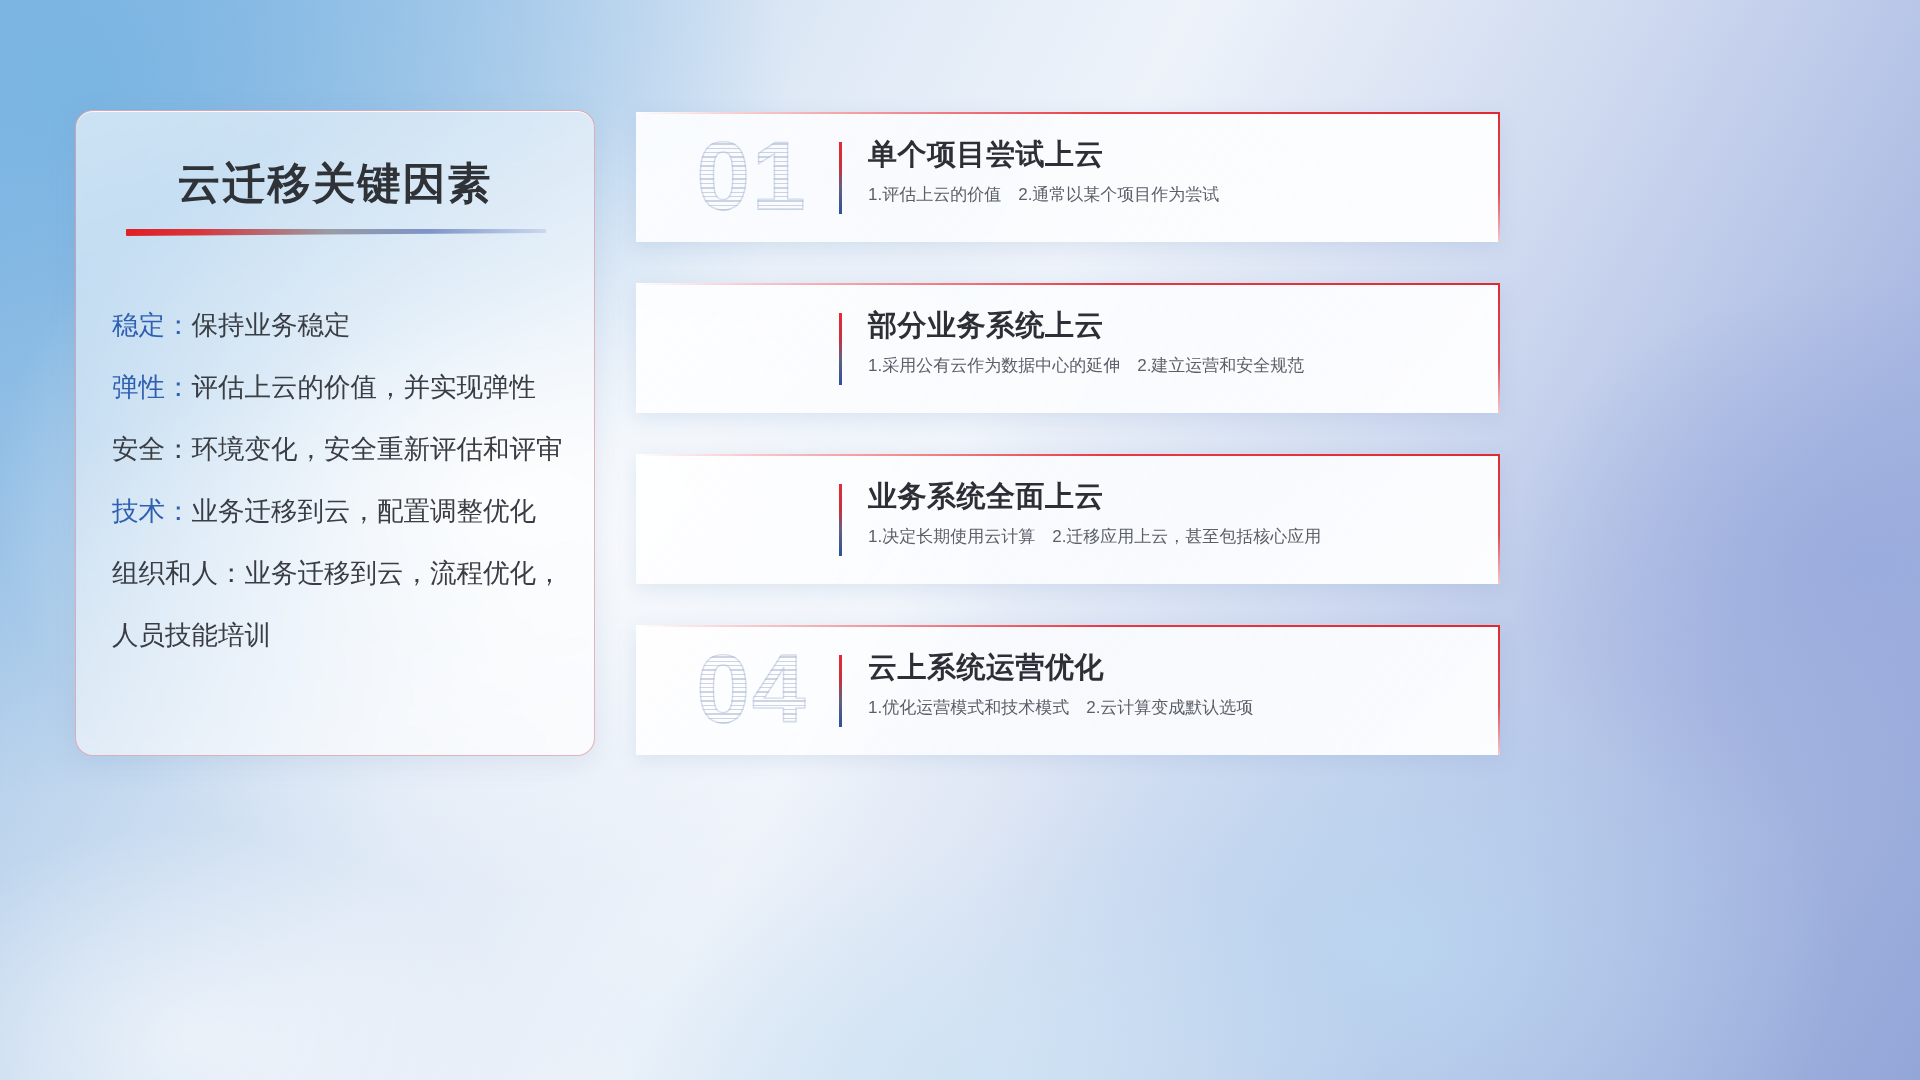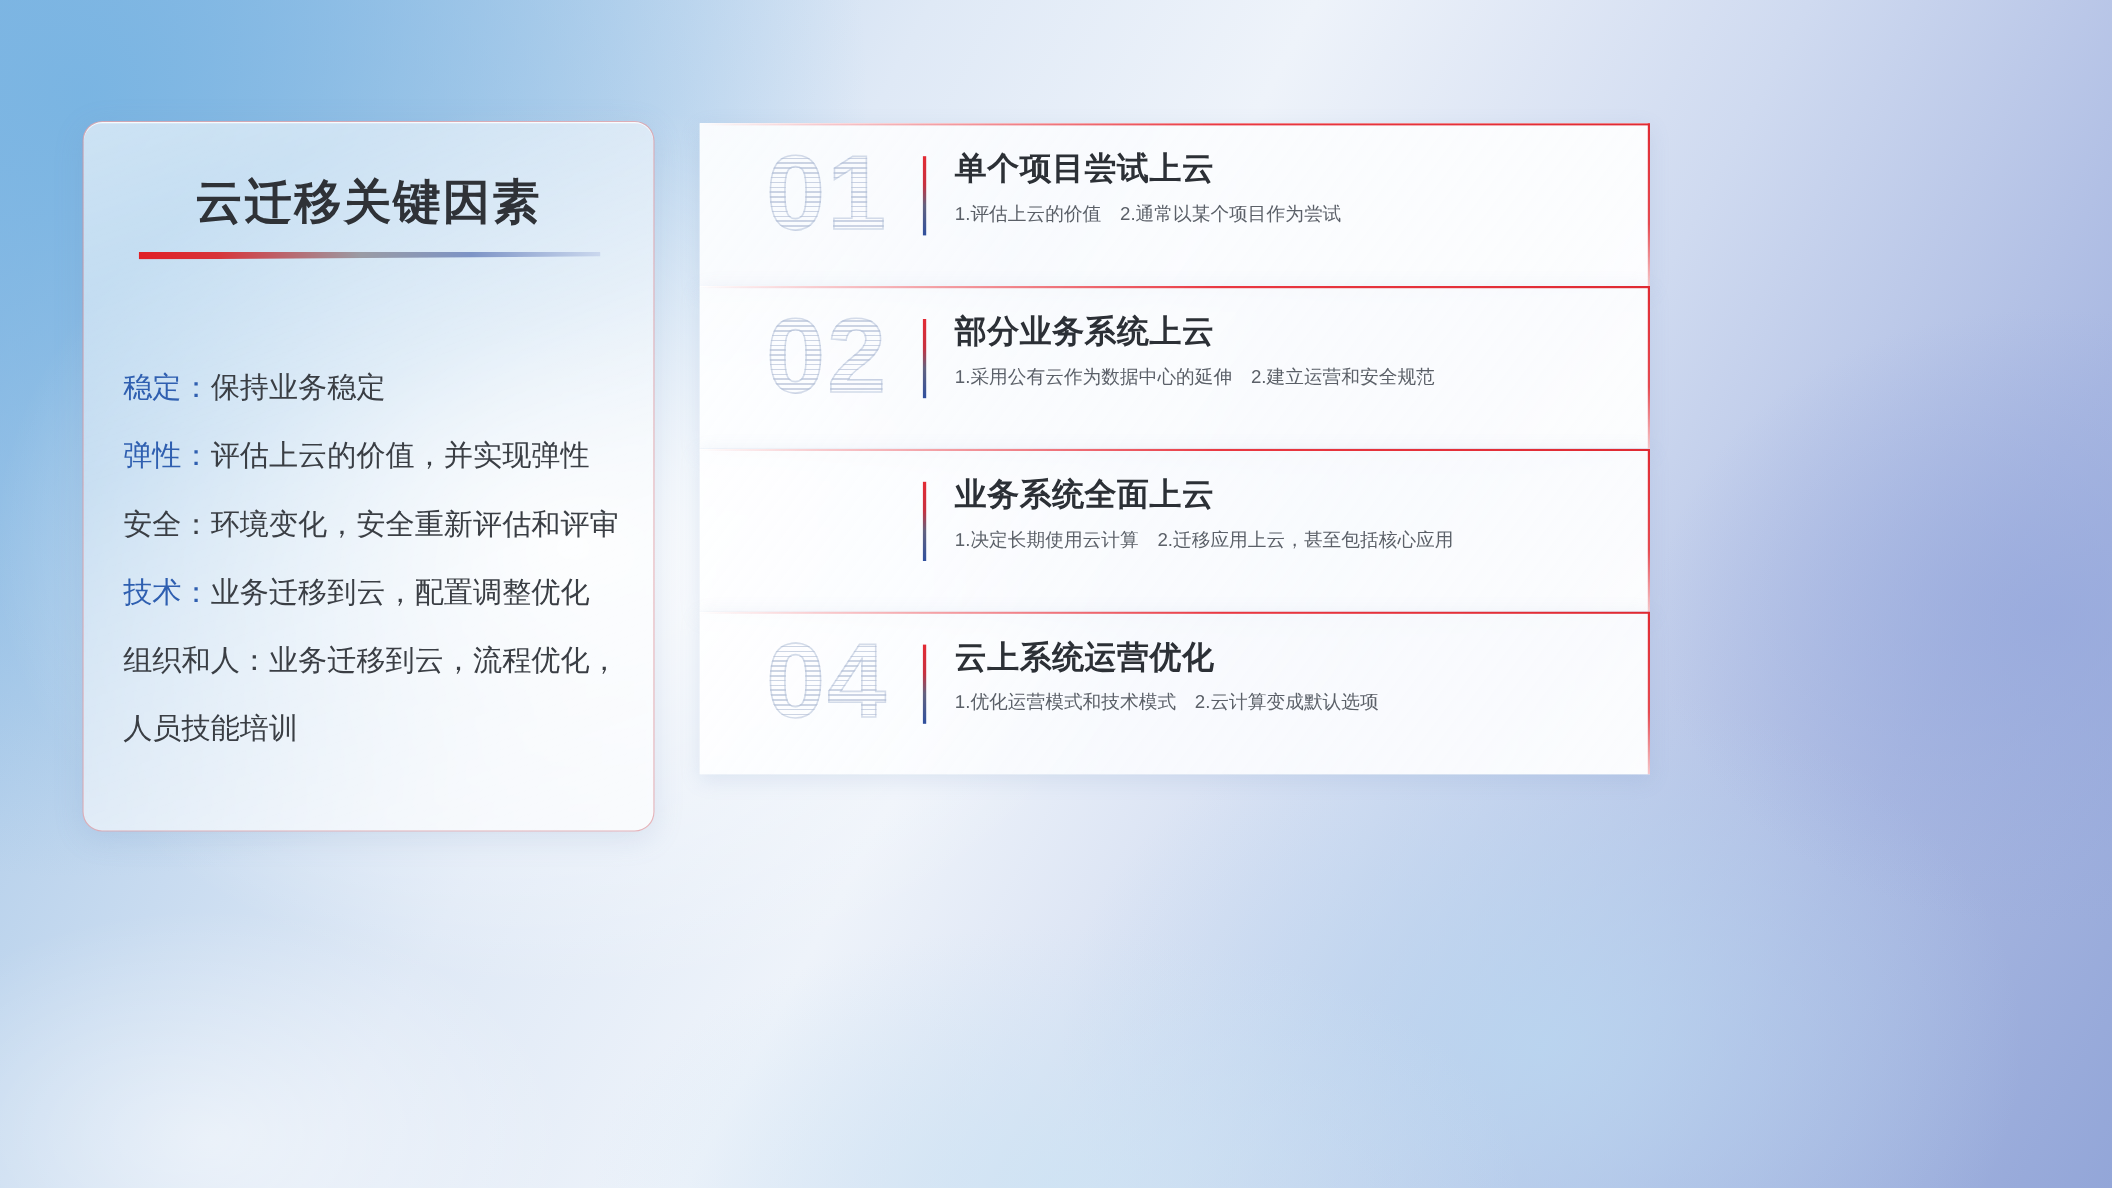--- a/index.html
+++ b/index.html
@@ -36,33 +36,33 @@
     text-align:center;
     font-size:43px; font-weight:bold; letter-spacing:2px;
     color:#2f3237;
   }
   #title-underline {
     position:absolute; left:50px; top:118px; width:420px; height:7px;
     background:linear-gradient(90deg,#e01f26 0%, #d8343a 17%, #9a9ba4 48%, #7d94c6 72%, #cbd8ee 100%);
     clip-path:polygon(0 0,100% 0,100% 58%,0 100%);
     border-radius:1px;
   }
-  #factor-list { position:absolute; left:36px; right:24px; top:212px; }
+  #factor-list { position:absolute; left:36px; right:24px; top:185px; }
   .factor-row {
     font-size:26.5px; line-height:62px; color:#3a3e44; white-space:nowrap;
   }
   .factor-label { font-weight:normal; }
   .factor-label.accent { color:#2f5fb0; }
   .factor-label.plain  { color:#3a3e44; }
   .factor-cont { font-size:26.5px; line-height:62px; color:#3a3e44; }
 
   
   #cards { position:absolute; left:636px; top:112px; width:864px; z-index:3; }
   .card {
-    position:relative; height:148px; 
+    position:relative; height:130px; margin-bottom:41px;
     background:linear-gradient(127deg, rgba(255,255,255,0.90) 0%, rgba(252,253,255,0.80) 38%, rgba(255,255,255,0.95) 100%);
     box-shadow:0 5px 18px rgba(110,140,190,0.16), inset 0 1px 0 rgba(255,255,255,0.9);
     backdrop-filter:blur(2px);
     overflow:hidden;
   }
   .card::before {
     content:""; position:absolute; left:0; right:0; top:0; height:2px;
     background:linear-gradient(90deg, rgba(235,60,70,0) 0%, rgba(235,60,70,0.25) 12%, rgba(232,45,55,0.95) 55%, #e02a33 100%);
   }
   .card::after {
@@ -124,21 +124,20 @@
 <div id="cards">
     <div class="card">
       <div class="card-num">01</div>
       <div class="card-bar"></div>
       <div class="card-body">
         <div class="card-title">单个项目尝试上云</div>
         <div class="card-desc">1.评估上云的价值　2.通常以某个项目作为尝试</div>
       </div>
     </div>
     <div class="card">
-      <div class="card-num">02</div>
       <div class="card-bar"></div>
       <div class="card-body">
         <div class="card-title">部分业务系统上云</div>
         <div class="card-desc">1.采用公有云作为数据中心的延伸　2.建立运营和安全规范</div>
       </div>
     </div>
     <div class="card">
       <div class="card-bar"></div>
       <div class="card-body">
         <div class="card-title">业务系统全面上云</div>

